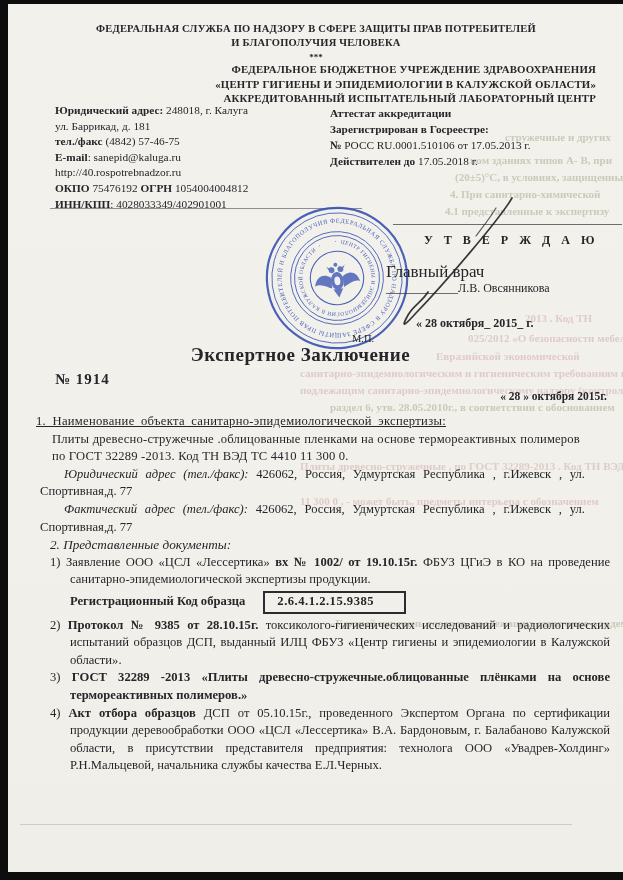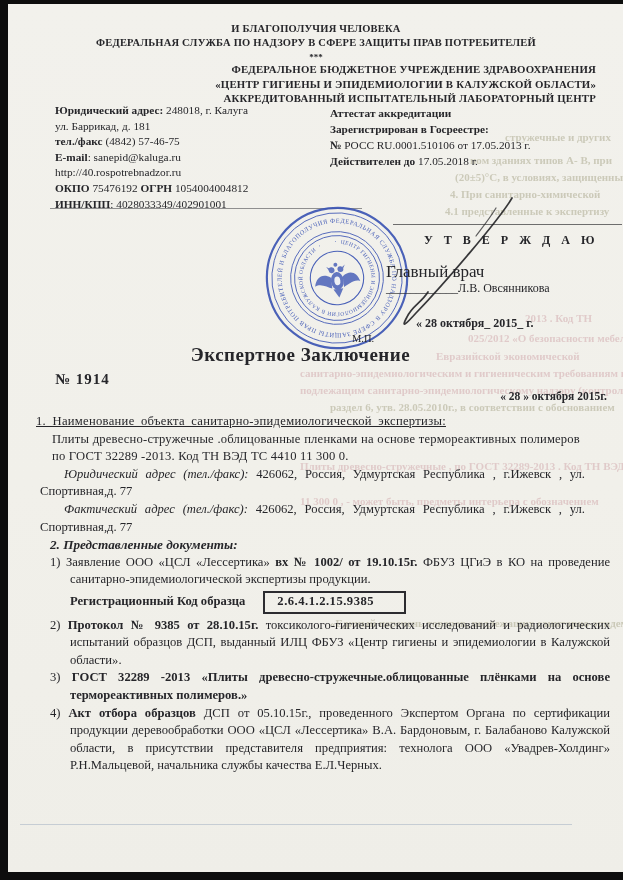--- a/index.html
+++ b/index.html
@@ -51,21 +51,21 @@
   .doc-date{position:absolute;top:390px;right:16px;font-weight:bold;font-size:11.5px;}
 
   
   .body{position:absolute;top:413px;left:36px;width:560px;font-size:12.6px;line-height:17.6px;text-align:justify;}
   .body p{margin:0;}
   .intro{letter-spacing:.3px;word-spacing:3px;text-decoration:underline;}
   .object{font-weight:normal;margin-left:16px !important;width:528px;letter-spacing:.2px;}
   .manu{margin-left:16px !important;}
   .mname{font-weight:bold;letter-spacing:1px;word-spacing:3px;margin-left:14px;}
   .addr{margin-left:4px !important;text-indent:24px;width:545px;}
-  .h2{font-weight:bold;font-style:italic;margin-left:14px !important;font-size:13.2px;}
+  .h2{font-weight:normal;font-style:italic;margin-left:14px !important;font-size:13.2px;}
   .doc{margin-left:14px !important;padding-left:20px;text-indent:-20px;width:540px;}
   .reg{margin-left:34px !important;margin-top:2px !important;margin-bottom:3px !important;}
   .regbox{display:inline-block;border:2px solid #2c2c30;padding:0 30px 1px 12px;margin-left:18px;font-weight:bold;letter-spacing:.5px;}
 
   
   .bt{position:absolute;font-weight:bold;font-size:11px;white-space:nowrap;filter:blur(.4px);pointer-events:none;}
   .bt-red{color:rgba(165,70,85,.22);}
   .bt-olive{color:rgba(115,112,70,.30);}
 </style>
 </head>
@@ -86,22 +86,22 @@
   <span class="bt bt-red" style="top:332px;left:468px;">025/2012 «О безопасности мебельной прод</span>
   <span class="bt bt-red" style="top:350px;left:436px;">Евразийской экономической</span>
   <span class="bt bt-red" style="top:367px;left:300px;">санитарно-эпидемиологическим и гигиеническим требованиям к товарам,</span>
   <span class="bt bt-red" style="top:384px;left:300px;">подлежащим санитарно-эпидемиологическому надзору (контролю), №299,</span>
   <span class="bt bt-olive" style="top:401px;left:330px;">раздел 6, утв. 28.05.2010г.,  в соответствии с обоснованием</span>
   <span class="bt bt-red" style="top:460px;left:300px;">Плиты древесно-стружечные , по ГОСТ 32289-2013 . Код ТН ВЭД 4410</span>
   <span class="bt bt-red" style="top:495px;left:300px;">11 300 0 , - может быть, предметы интерьера с обозначением</span>
   <span class="bt bt-olive" style="top:617px;left:330px;">«Единый перечень товаров, подлежащих санитарно-эпидемиологическому</span>
 
   <div class="letterhead">
+    <div class="lh1">ФЕДЕРАЛЬНАЯ СЛУЖБА ПО НАДЗОРУ В СФЕРЕ ЗАЩИТЫ ПРАВ ПОТРЕБИТЕЛЕЙ</div>
     <div class="lh1">И БЛАГОПОЛУЧИЯ ЧЕЛОВЕКА</div>
-    <div class="lh1">ФЕДЕРАЛЬНАЯ СЛУЖБА ПО НАДЗОРУ В СФЕРЕ ЗАЩИТЫ ПРАВ ПОТРЕБИТЕЛЕЙ</div>
     <div class="lh-stars">***</div>
     <div class="lh2">ФЕДЕРАЛЬНОЕ БЮДЖЕТНОЕ УЧРЕЖДЕНИЕ ЗДРАВООХРАНЕНИЯ</div>
     <div class="lh2">«ЦЕНТР ГИГИЕНЫ И ЭПИДЕМИОЛОГИИ В КАЛУЖСКОЙ ОБЛАСТИ»</div>
     <div class="lh2">АККРЕДИТОВАННЫЙ ИСПЫТАТЕЛЬНЫЙ ЛАБОРАТОРНЫЙ ЦЕНТР</div>
   </div>
 
   <div class="contacts">
     <div><span class="b">Юридический адрес:</span><span> 248018, г. Калуга</span></div>
     <div>ул. Баррикад, д. 181</div>
     <div><span class="b">тел./факс</span><span>  (4842) 57-46-75</span></div>

